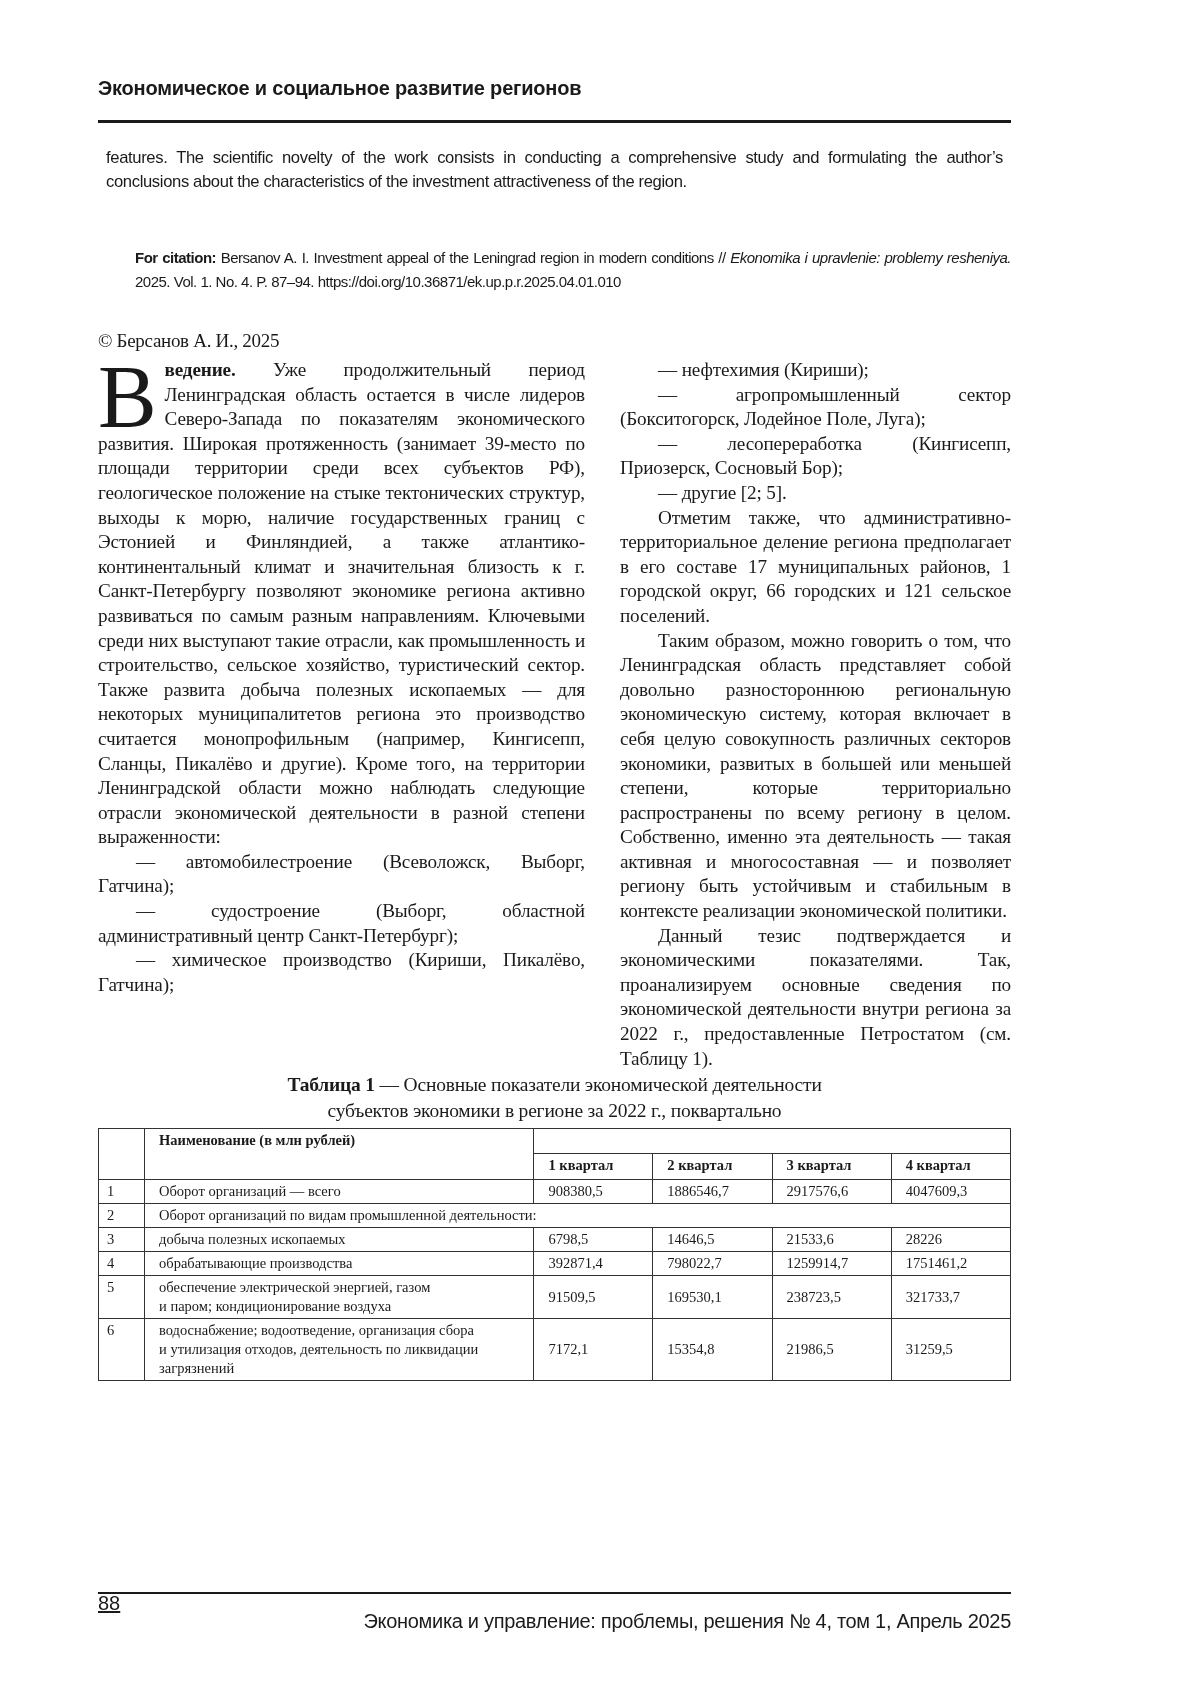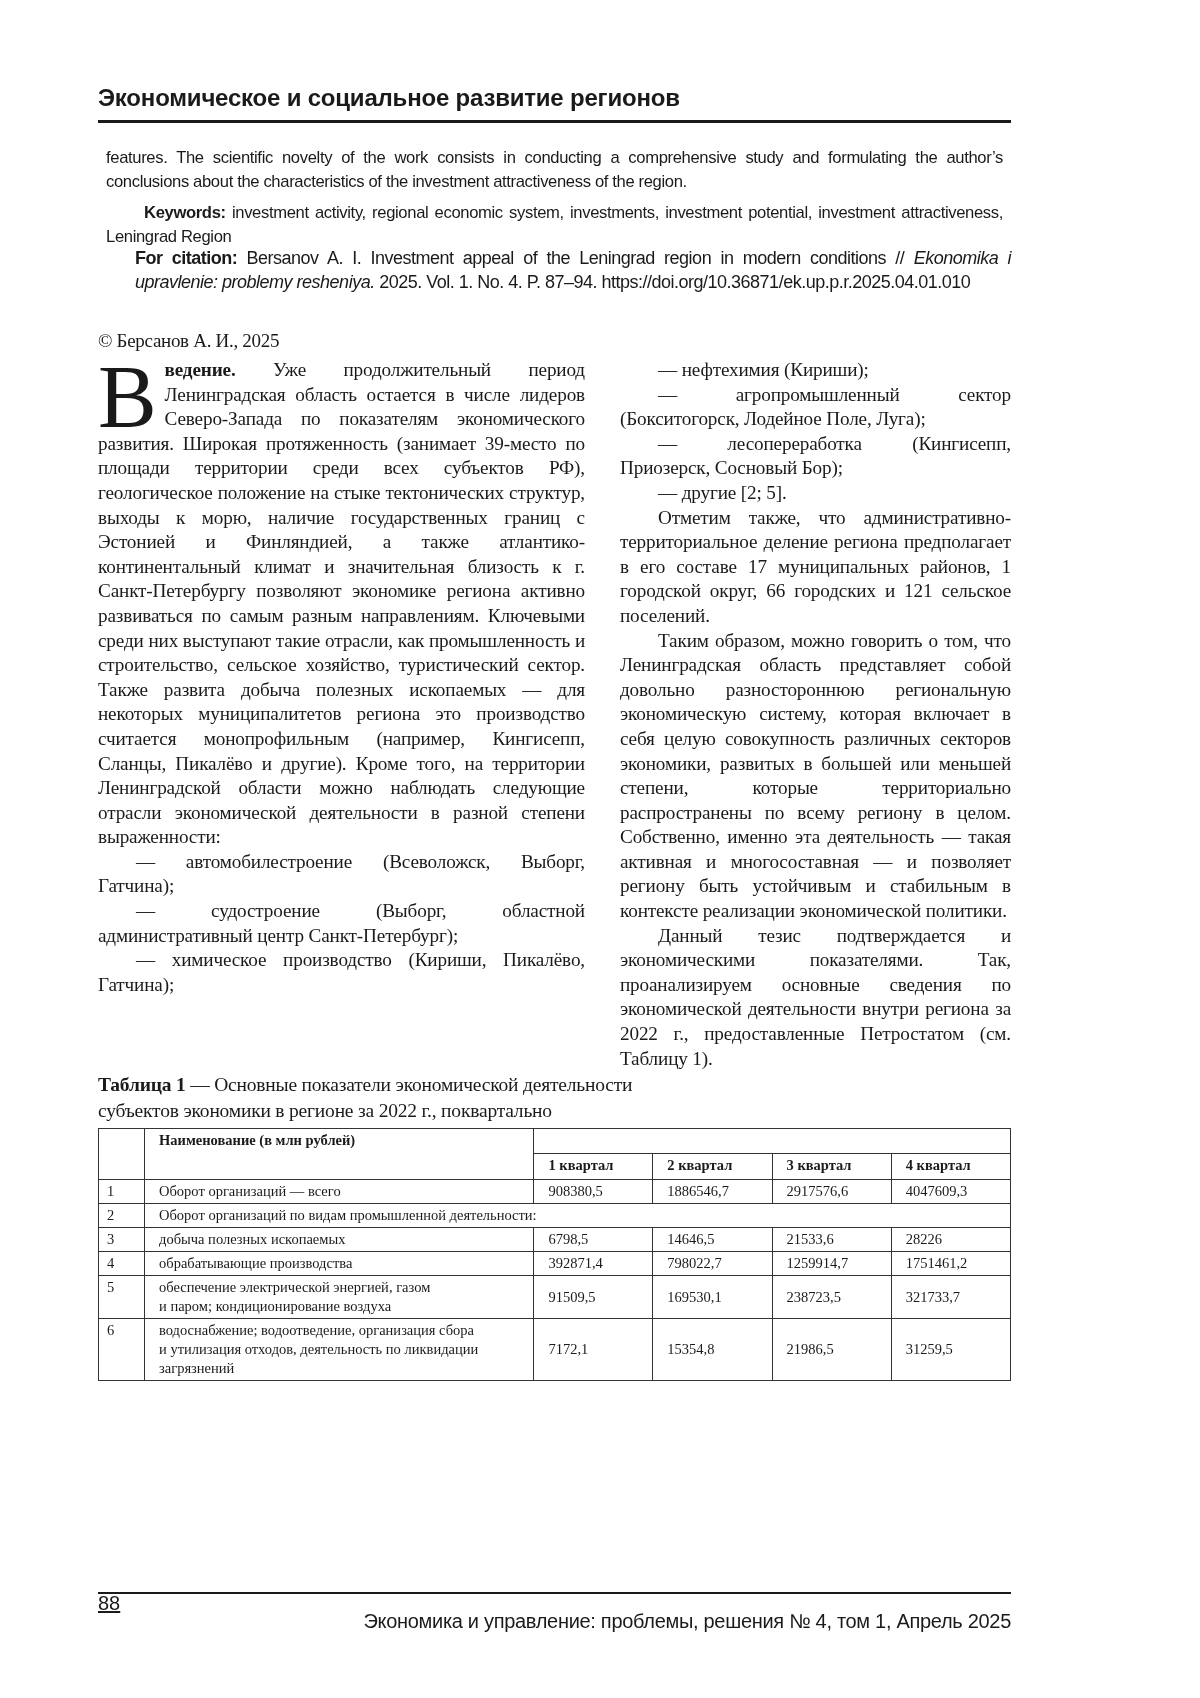--- a/index.html
+++ b/index.html
@@ -1,41 +1,41 @@
 <!DOCTYPE html>
 <html><head>
 <meta charset="utf-8">
 <style>
   html, body { margin: 0; padding: 0; background: #ffffff; }
   body { width: 1200px; height: 1698px; position: relative; overflow: hidden; color: #1a1a1a; }
   .sans { font-family: "Liberation Sans", "DejaVu Sans", sans-serif; }
   .serif { font-family: "Liberation Serif", "DejaVu Serif", serif; }
 
-  .running-head { position: absolute; left: 98px; top: 84px; font-size: 24px; font-weight: bold; letter-spacing: -0.2px; }
+  .running-head { position: absolute; left: 98px; top: 77px; font-size: 20px; font-weight: bold; letter-spacing: -0.2px; }
   .head-rule { position: absolute; left: 98px; top: 120px; width: 913px; height: 3px; background: #1a1a1a; }
 
   .abstract { position: absolute; left: 98px; top: 138px; width: 913px; font-size: 16.6px; line-height: 23.5px; letter-spacing: -0.35px; text-align: justify; }
   .abstract p { margin: 8px; }
   .abstract .indent { text-indent: 38px; }
   .abstract b { font-weight: bold; }
 
-  .citation { position: absolute; left: 98px; top: 246px; width: 913px; font-size: 18px; line-height: 24px; letter-spacing: -0.5px; padding-left: 37px; box-sizing: border-box; text-align: justify; }
+  .citation { position: absolute; left: 98px; top: 246px; width: 913px; font-size: 15px; line-height: 24px; letter-spacing: -0.5px; padding-left: 37px; box-sizing: border-box; text-align: justify; }
   .citation i { font-style: italic; }
 
   .copyright { position: absolute; left: 98px; top: 330px; font-size: 19px; letter-spacing: -0.3px; }
 
   .col { position: absolute; top: 358px; font-size: 19.2px; line-height: 24.6px; text-align: justify; letter-spacing: -0.15px; }
   .col p { margin: 0; }
   .col-left { left: 98px; width: 487px; }
   .col-right { left: 620px; width: 391px; }
   .indent { text-indent: 38px; }
   .dropcap { float: left; font-size: 88px; line-height: 66px; margin: 6px 8px 0 0; font-weight: normal; }
   .dash-item { text-indent: 38px; }
 
-  .table-caption { position: absolute; left: 98px; top: 1072px; width: 913px; font-size: 19.5px; line-height: 26px; letter-spacing: -0.2px; }
+  .table-caption { position: absolute; left: 98px; top: 1072px; width: 913px; text-align: center; font-size: 19.5px; line-height: 26px; letter-spacing: -0.2px; }
   .table-caption b { font-weight: bold; }
 
   table.data { position: absolute; left: 98px; top: 1128px; width: 913px; border-collapse: collapse; font-size: 14.5px; }
   table.data td { border: 1.5px solid #333; padding: 2px 14px; vertical-align: top; line-height: 19px; font-family: Liberation Serif, serif; }
   table.data td.num { text-align: left; vertical-align: middle; }
   table.data td.idx { width: 24px; text-align: left; padding-left: 8px; }
   table.data td.name { width: 375px; }
   table.data td.q { width: 92px; font-weight: bold; }
   table.data .hdr b { font-weight: bold; }
 
@@ -44,21 +44,20 @@
   .foot-journal { position: absolute; right: 189px; top: 1610px; font-size: 20px; letter-spacing: -0.3px; }
 </style>
 </head>
 <body>
 
 <div class="running-head sans">Экономическое и социальное развитие регионов</div>
 <div class="head-rule"></div>
 
 <div class="abstract sans">
   <p>features. The scientific novelty of the work consists in conducting a comprehensive study and formulating the author’s conclusions about the characteristics of the investment attractiveness of the region.</p>
-  <p class="indent"><b>Keywords:</b><span> investment activity, regional economic system, investments, investment potential, investment attractiveness, Leningrad Region</span></p>
 </div>
 
 <div class="citation sans">
   <b>For citation:</b><span> Bersanov A. I. Investment appeal of the Leningrad region in modern conditions // </span><i>Ekonomika i upravlenie: problemy resheniya.</i><span> 2025. Vol. 1. No. 4. P. 87–94. https://doi.org/10.36871/ek.up.p.r.2025.04.01.010</span>
 </div>
 
 <div class="copyright serif">© Берсанов А. И., 2025</div>
 
 <div class="col col-left serif">
   <p><span class="dropcap">В</span><b>ведение.</b><span> Уже продолжительный период Ленинградская область остается в числе лидеров Северо-Запада по показателям экономического развития. Широкая протяженность (занимает 39-место по площади территории среди всех субъектов РФ), геологическое положение на стыке тектонических структур, выходы к морю, наличие государственных границ с Эстонией и Финляндией, а также атлантико-континентальный климат и значительная близость к г. Санкт-Петербургу позволяют экономике региона активно развиваться по самым разным направлениям. Ключевыми среди них выступают такие отрасли, как промышленность и строительство, сельское хозяйство, туристический сектор. Также развита добыча полезных ископаемых — для некоторых муниципалитетов региона это производство считается монопрофильным (например, Кингисепп, Сланцы, Пикалёво и другие). Кроме того, на территории Ленинградской области можно наблюдать следующие отрасли экономической деятельности в разной степени выраженности:</span></p>

